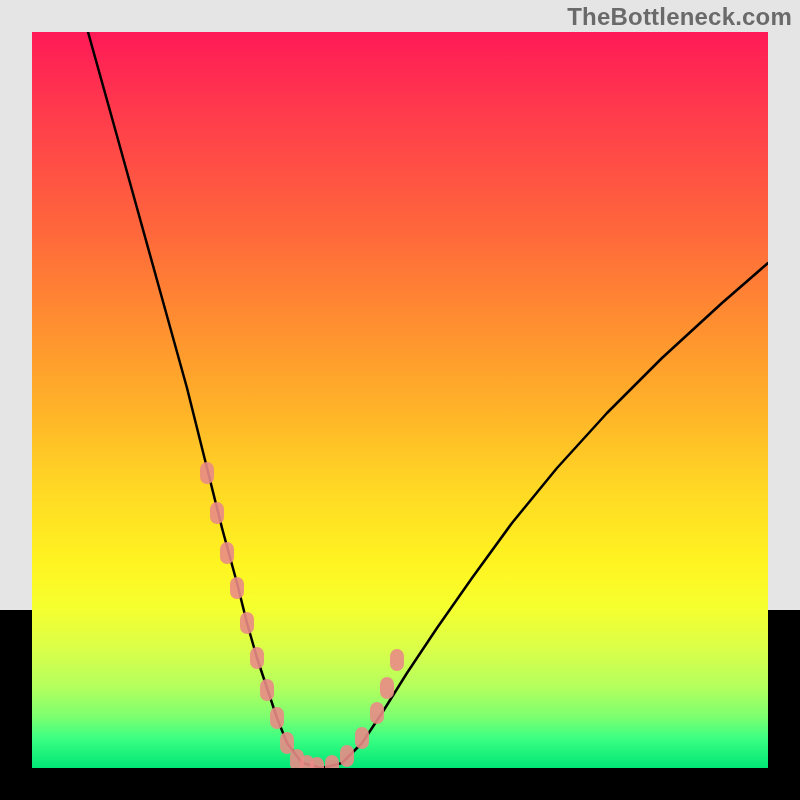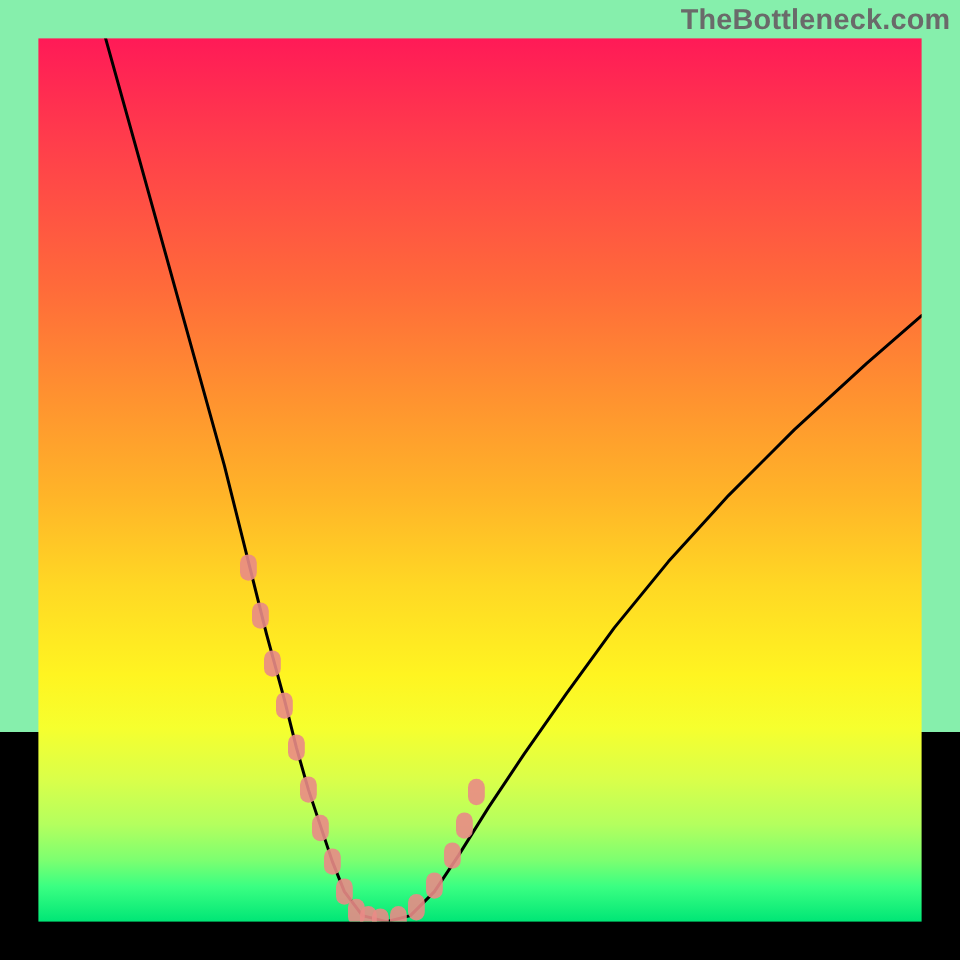--- a/index.html
+++ b/index.html
@@ -8,21 +8,21 @@
     width: 800px;
     height: 800px;
     overflow: hidden;
     background: #000;
     font-family: Arial, Helvetica, sans-serif;
   }
   .frame {
     position: relative;
     width: 800px;
     height: 610px;
-    background: #86efac;
+    background: #e5e5e5;
   }
   .plot-area {
     position: absolute;
     left: 32px;
     top: 32px;
     width: 736px;
     height: 736px;
     
     background: linear-gradient(
       to bottom,

